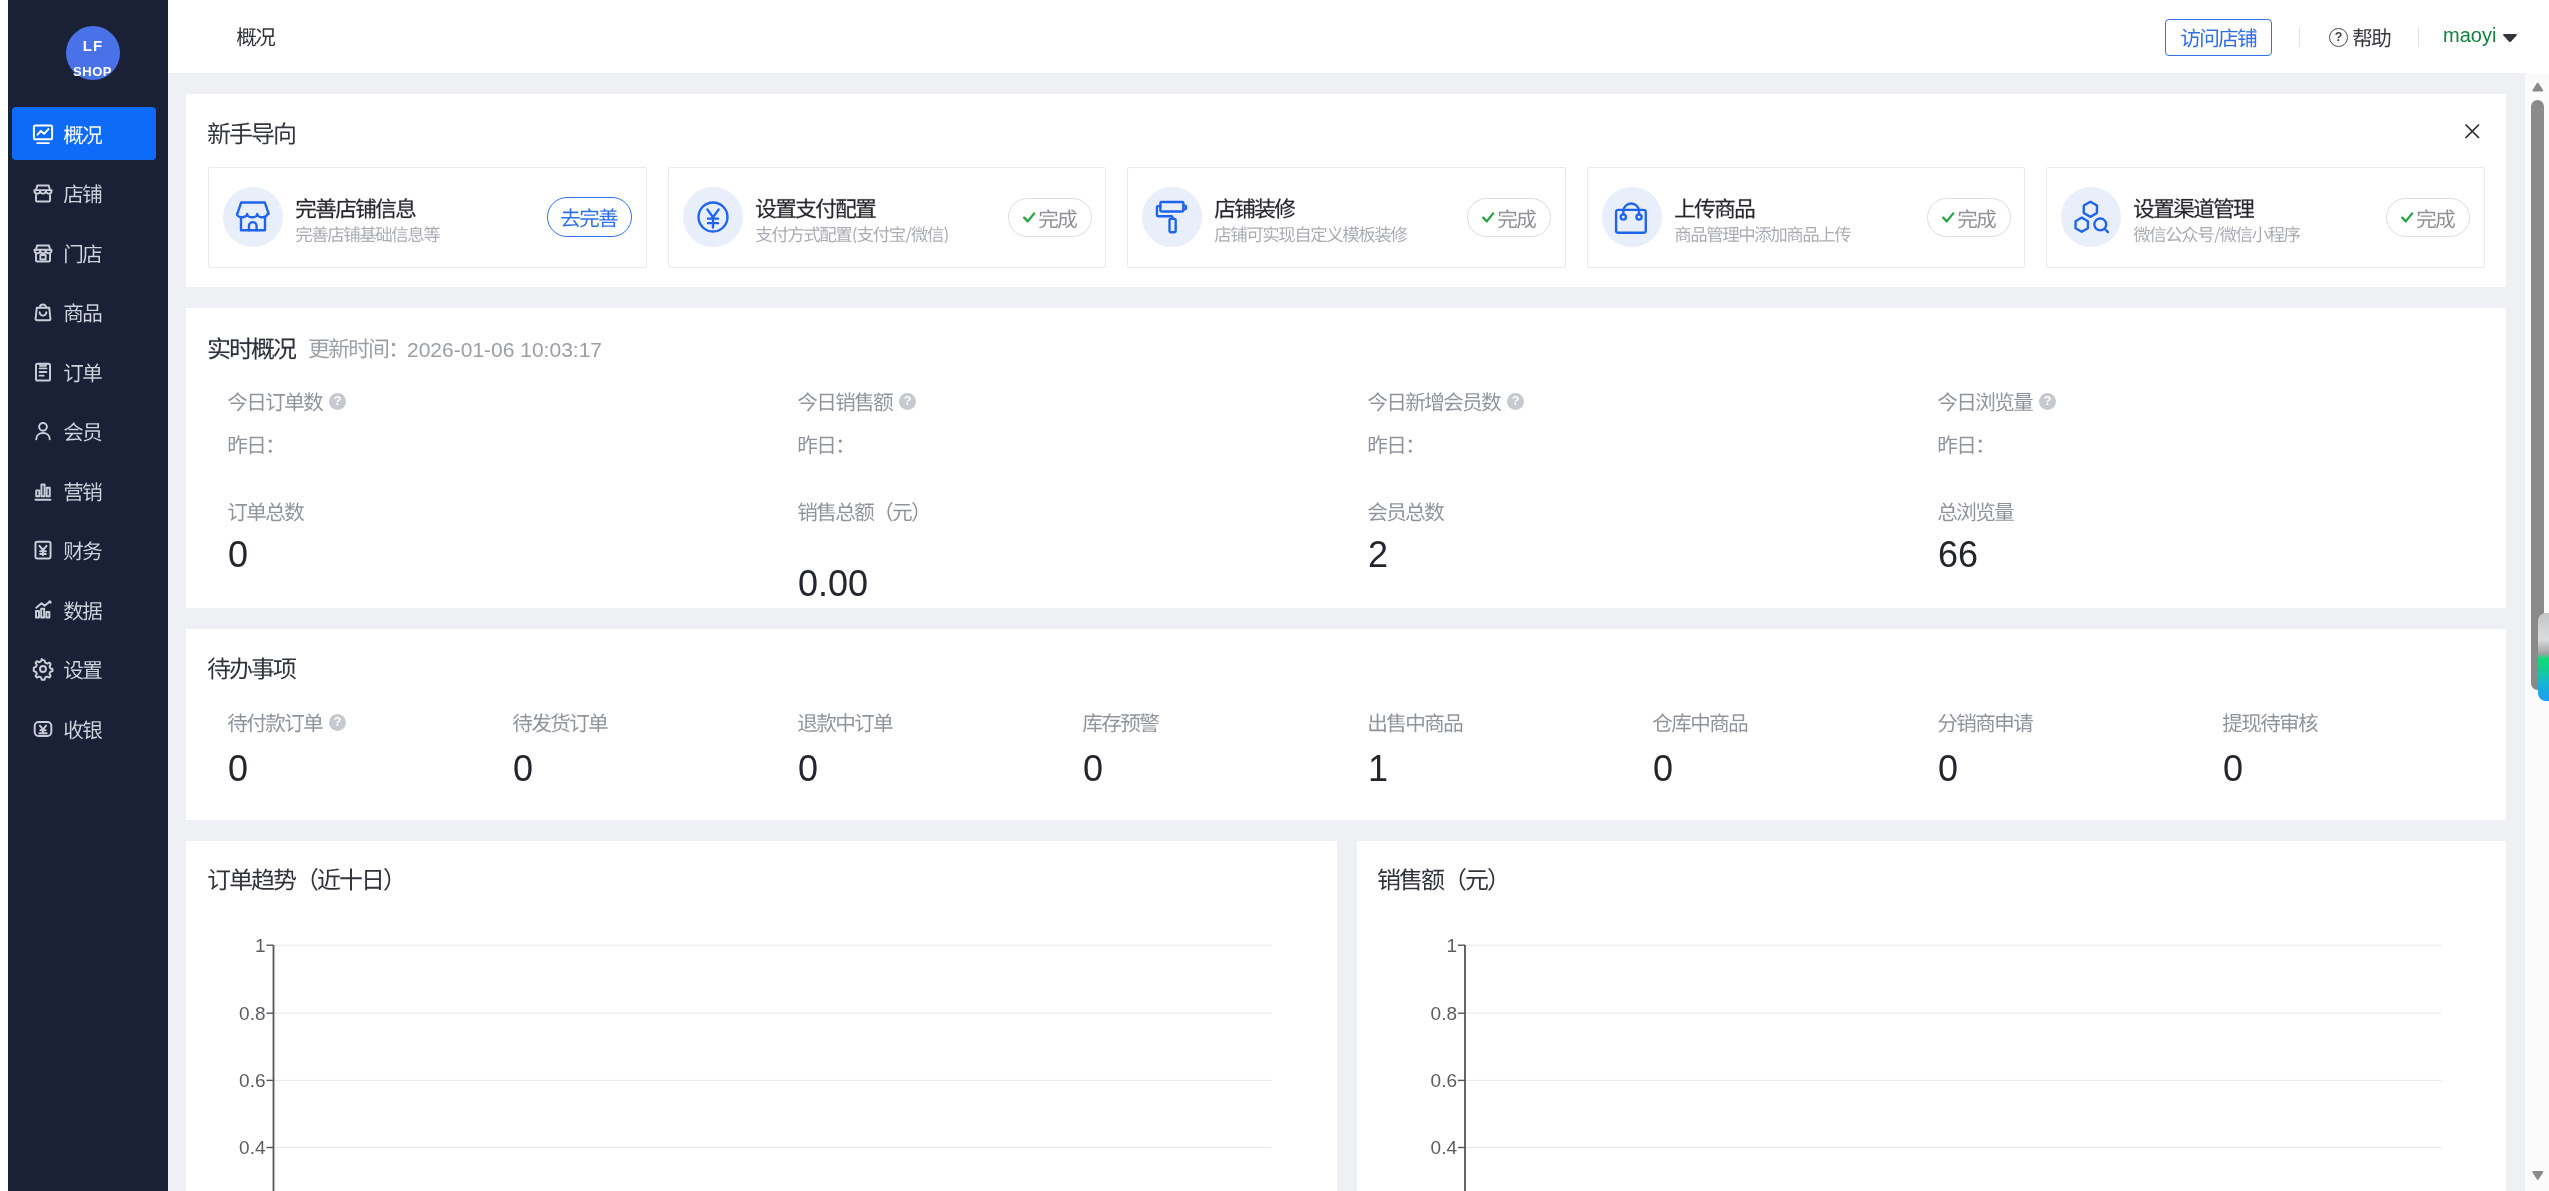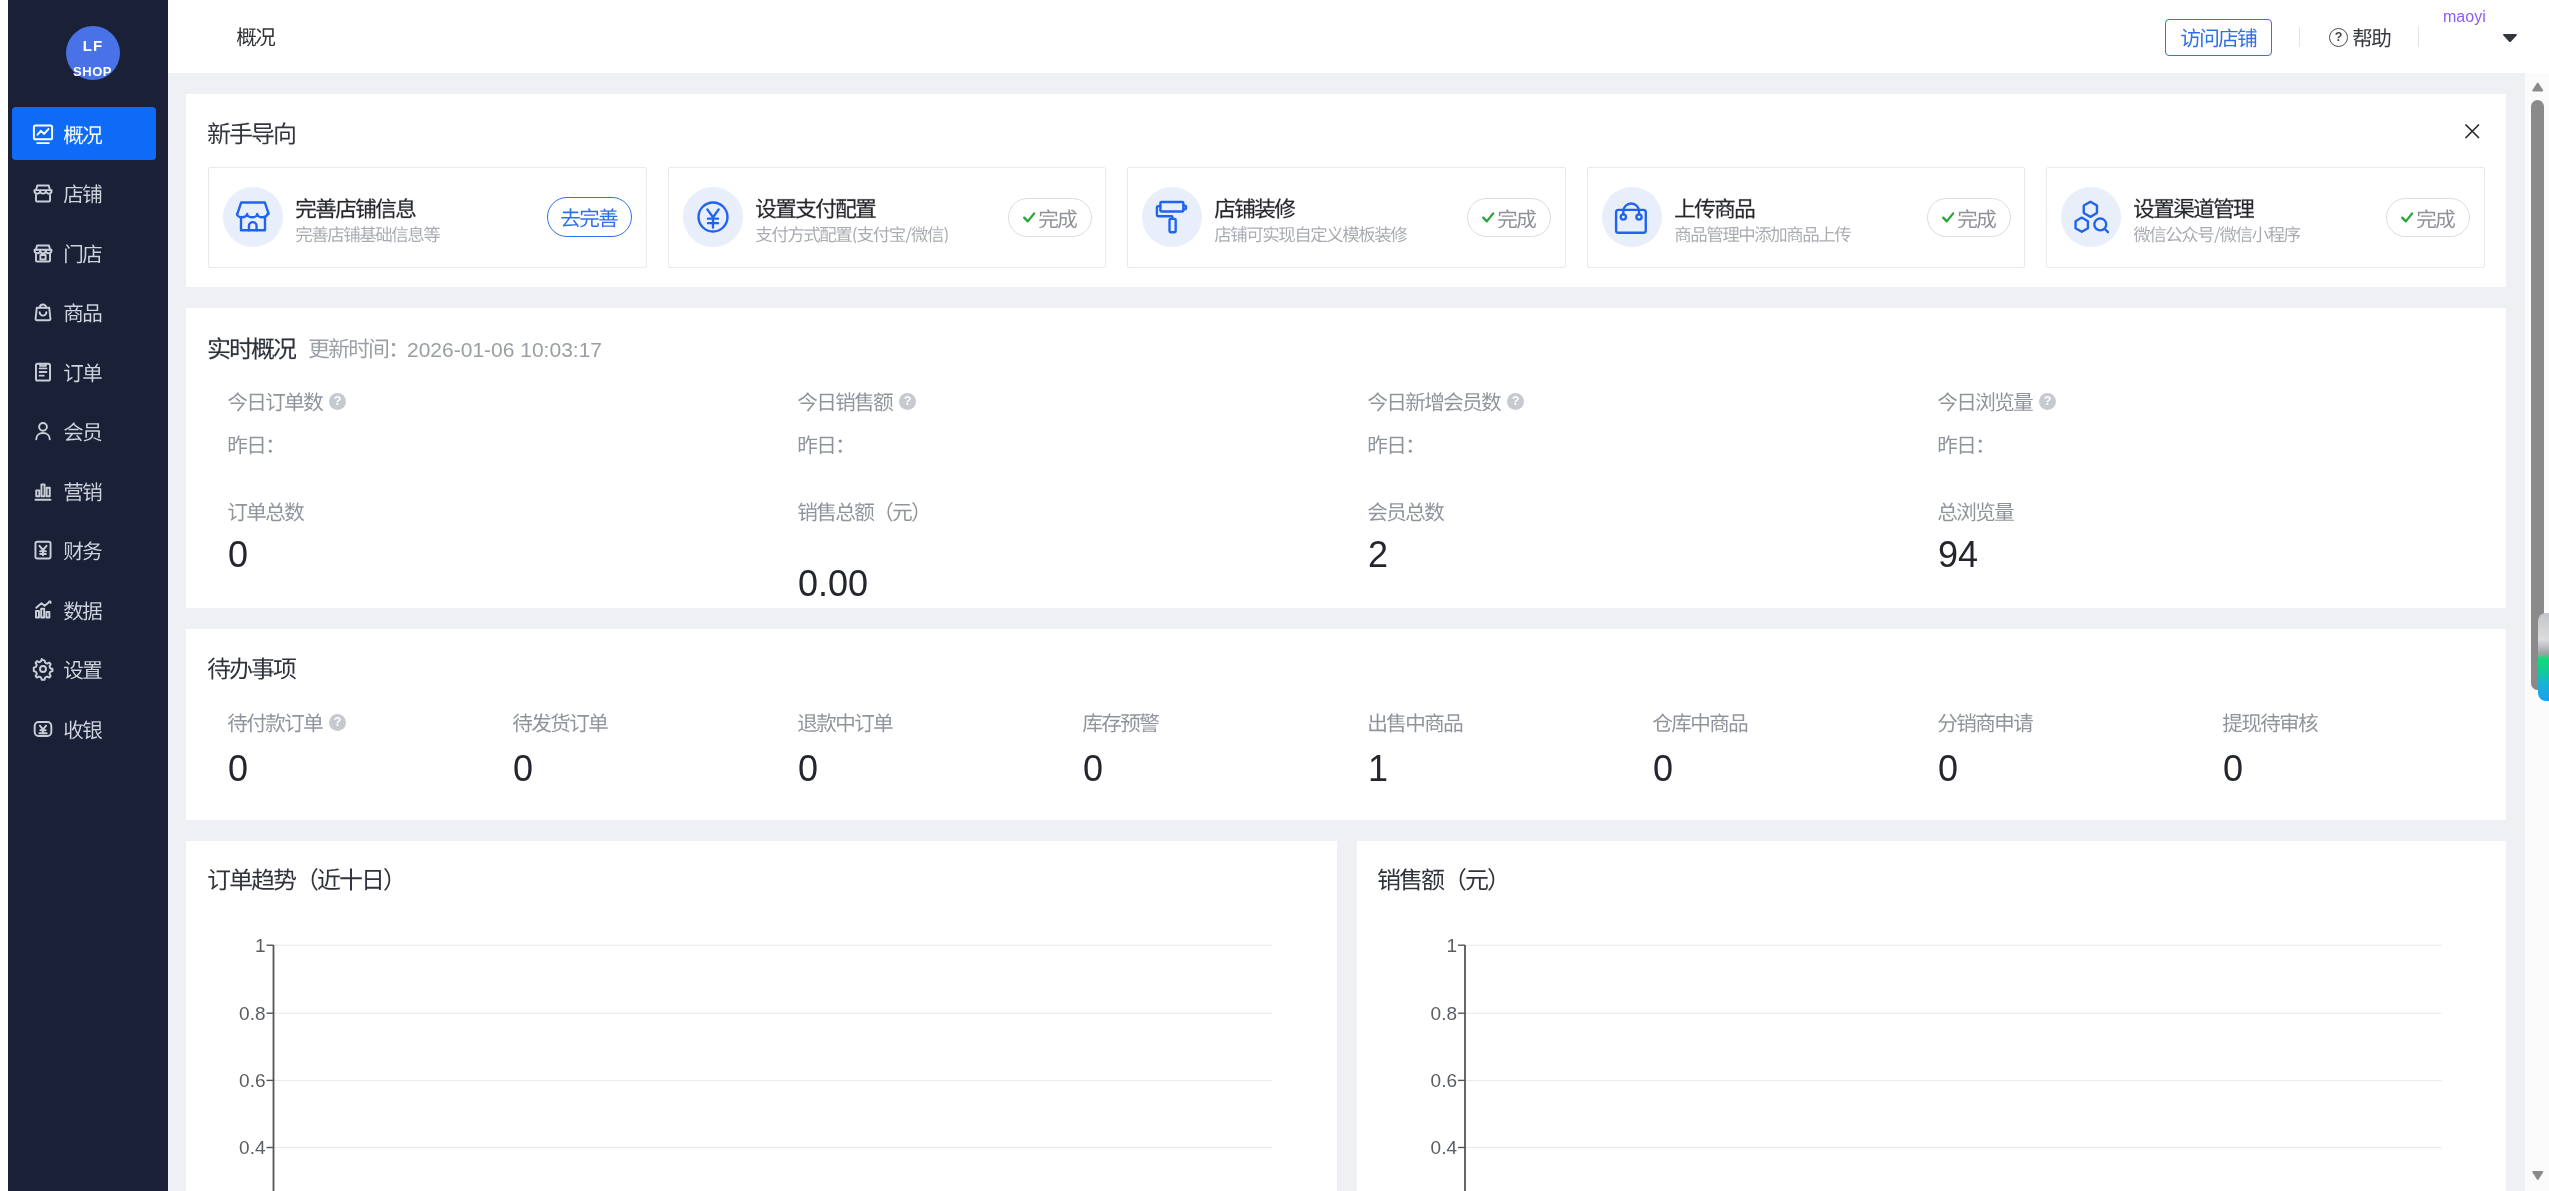--- a/index.html
+++ b/index.html
@@ -210,21 +210,21 @@
   </svg>
 <div class="abs" style="left:2299px;top:27px;width:1px;height:20px;background:#e2e3e5"></div>
 <div class="abs" style="left:2329px;top:27.5px;width:19px;height:19px;border:1.4px solid #4a4d51;border-radius:50%;color:#3c3f43;font-size:12.5px;font-weight:bold;text-align:center;line-height:16.5px">?</div>
 <svg class="zt" style="left:2353.0px;top:28.4px;" width="38.0" height="20.1" viewBox="0 -900 2000 1060">
     <g fill="#36393d">
       <use href="#g5e2e"></use>
       <use href="#g52a9" x="1000"></use>
     </g>
   </svg>
 <div class="abs" style="left:2418px;top:27px;width:1px;height:20px;background:#e2e3e5"></div>
-<div class="lat" style="left:2443px;top:8px;font-size:16px;color:#8b5cf6">maoyi</div>
+<div class="lat" style="left:2443px;top:24px;font-size:20px;color:#15803d">maoyi</div>
 <svg class="abs" style="left:2503px;top:33.5px;" width="14" height="8.5" viewBox="0 0 14 8.5">
     <path d="M.8 0h12.4a.8.8 0 0 1 .6 1.3L7.6 8a.9.9 0 0 1-1.2 0L.2 1.3A.8.8 0 0 1 .8 0z" fill="#33363b"></path>
   </svg>
 <div id="content"></div>
 <div class="card" style="left:186px;top:94px;width:2320px;height:193px"></div>
 <svg class="zt" style="left:208.0px;top:122.3px;" width="88.0" height="23.3" viewBox="0 -900 4000 1060">
     <g fill="#33363e">
       <use href="#g65b0"></use>
       <use href="#g624b" x="1000"></use>
       <use href="#g5bfc" x="2000"></use>
@@ -573,21 +573,21 @@
     </g>
   </svg>
 <svg class="zt" style="left:1938.0px;top:502.4px;" width="76.0" height="20.1" viewBox="0 -900 4000 1060">
     <g fill="#8f939b">
       <use href="#g603b"></use>
       <use href="#g6d4f" x="1000"></use>
       <use href="#g89c8" x="2000"></use>
       <use href="#g91cf" x="3000"></use>
     </g>
   </svg>
-<div class="num" style="left:1938px;top:541px;line-height:28px">94</div>
+<div class="num" style="left:1938px;top:541px;line-height:28px">66</div>
 <div class="card" style="left:186px;top:629px;width:2320px;height:191px"></div>
 <svg class="zt" style="left:208.0px;top:656.8px;" width="88.0" height="23.3" viewBox="0 -900 4000 1060">
     <g fill="#2e323a">
       <use href="#g5f85"></use>
       <use href="#g529e" x="1000"></use>
       <use href="#g4e8b" x="2000"></use>
       <use href="#g9879" x="3000"></use>
     </g>
   </svg>
 <svg class="zt" style="left:228.0px;top:713.4px;" width="95.0" height="20.1" viewBox="0 -900 5000 1060">

